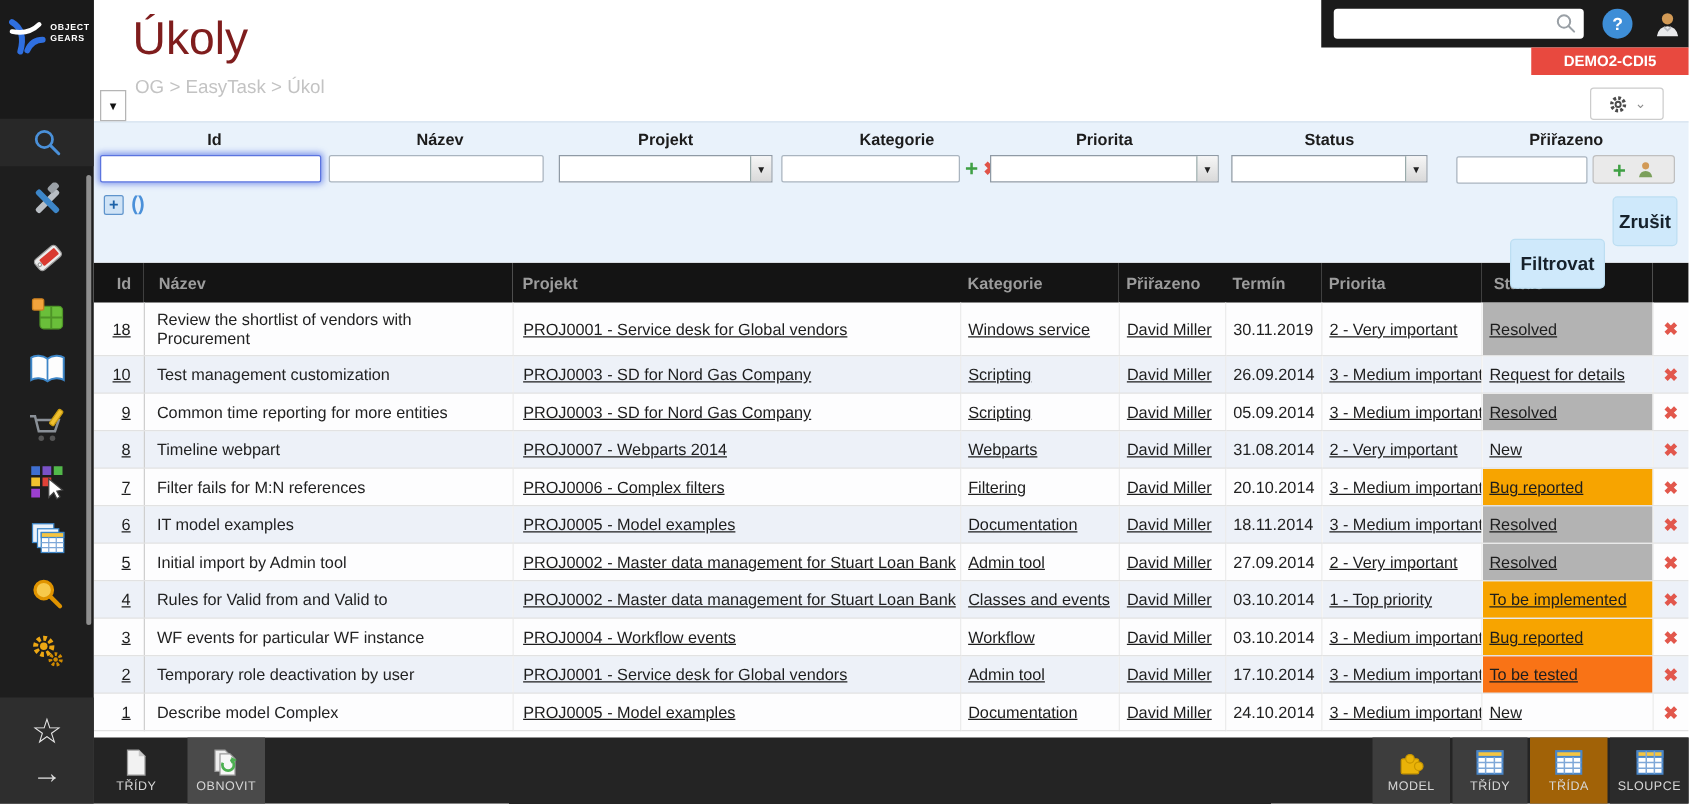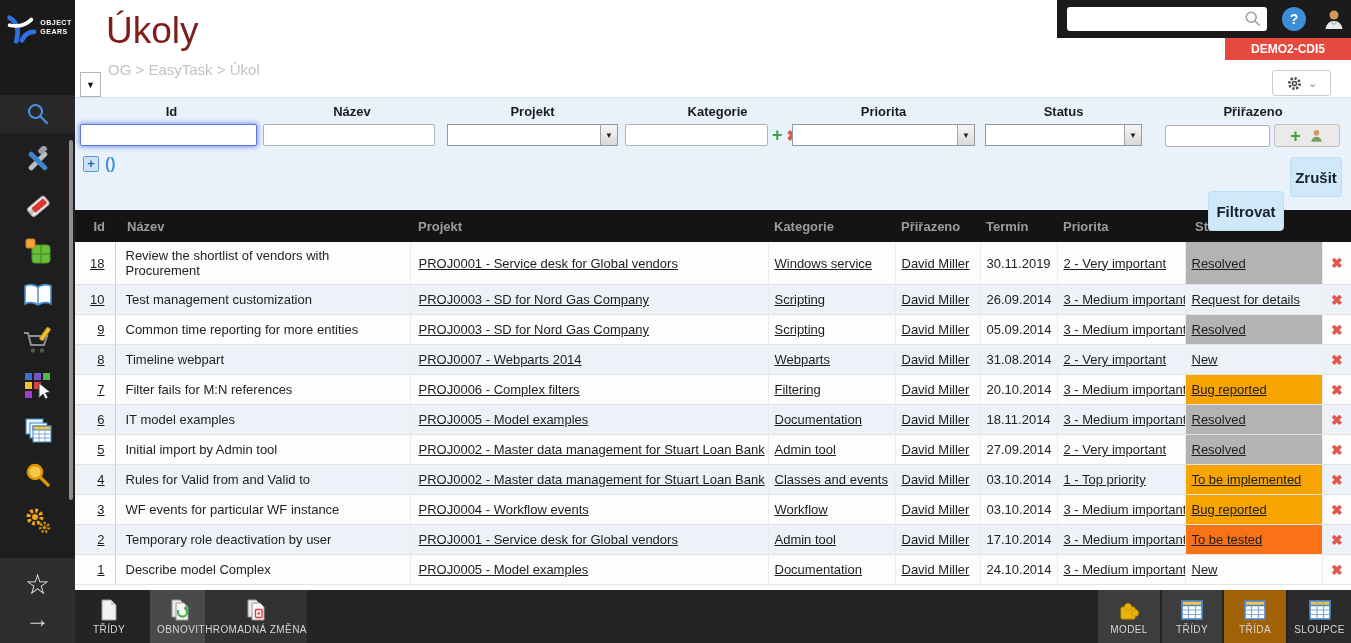--- a/index.html
+++ b/index.html
@@ -470,29 +470,20 @@
     </div>
     <div class="tool t-obnovit">
       <svg width="22" height="22" viewBox="0 0 22 22">
         <path d="M2 1 h8 l4 4 v13 h-12 z" fill="#ededed" stroke="#9a9a9a"></path>
         <path d="M6 4 h8 l4 4 v13 h-12 z" fill="#f7f7f7" stroke="#9a9a9a"></path>
         <circle cx="12.5" cy="13" r="4.6" fill="none" stroke="#4caf50" stroke-width="2.2" stroke-dasharray="16 7"></circle>
         <polygon points="15,6.5 19.5,9 15,11.8" fill="#4caf50"></polygon>
       </svg>
       <span>OBNOVIT</span>
     </div>
-    <div class="tool t-hromadna">
-      <svg width="22" height="22" viewBox="0 0 22 22">
-        <path d="M3 1 h8 l4 4 v13 h-12 z" fill="#ededed" stroke="#9a9a9a"></path>
-        <path d="M7 4 h8 l4 4 v13 h-12 z" fill="#f7f7f7" stroke="#9a9a9a"></path>
-        <rect x="10.5" y="10.5" width="6.5" height="8" rx="1" fill="#fff" stroke="#e53935" stroke-width="1.4"></rect>
-        <circle cx="13.7" cy="14.5" r="1.3" fill="#e53935"></circle>
-      </svg>
-      <span>HROMADNÁ ZMĚNA</span>
-    </div>
     <div class="tool t-model">
       <svg width="24" height="22" viewBox="0 0 24 22">
         <rect x="4" y="8" width="14" height="12" rx="1.5" fill="#eab308" stroke="#c89600"></rect>
         <circle cx="11" cy="8" r="3.4" fill="#eab308" stroke="#c89600"></circle>
         <circle cx="18" cy="14" r="3.4" fill="#eab308" stroke="#c89600"></circle>
       </svg>
       <span>MODEL</span>
     </div>
     <div class="tool t-tridy">
       <svg width="24" height="22" viewBox="0 0 24 22">

